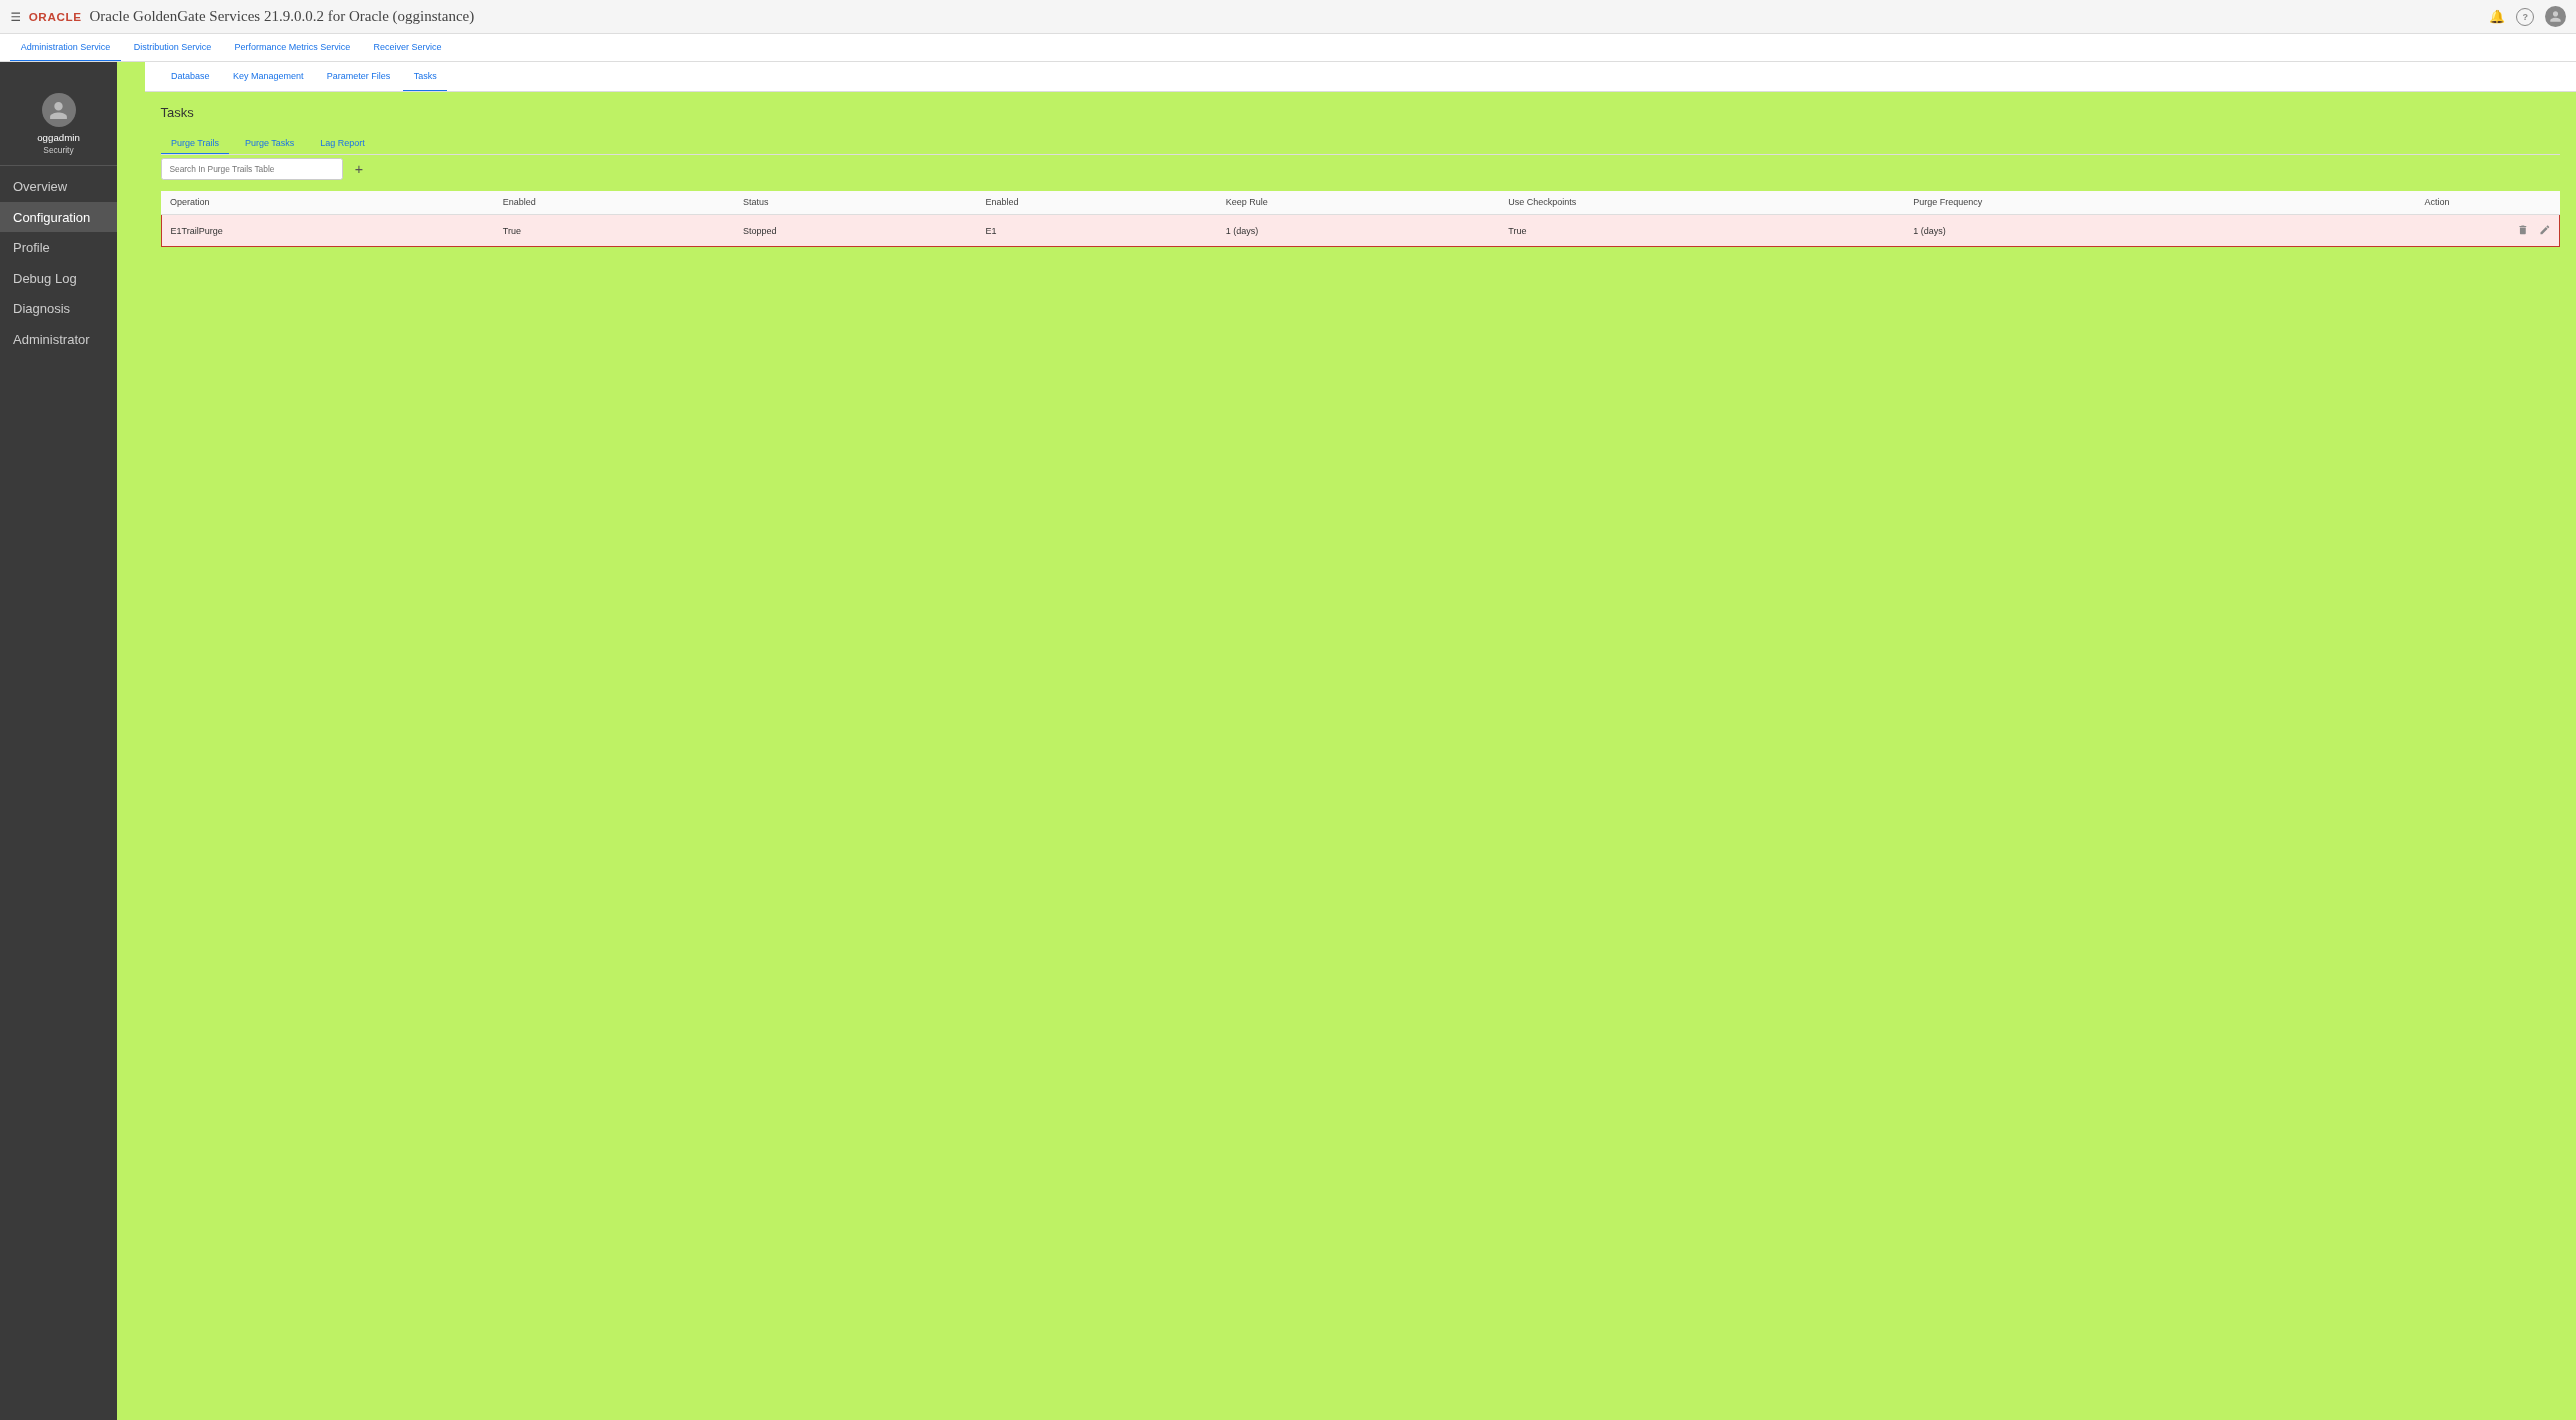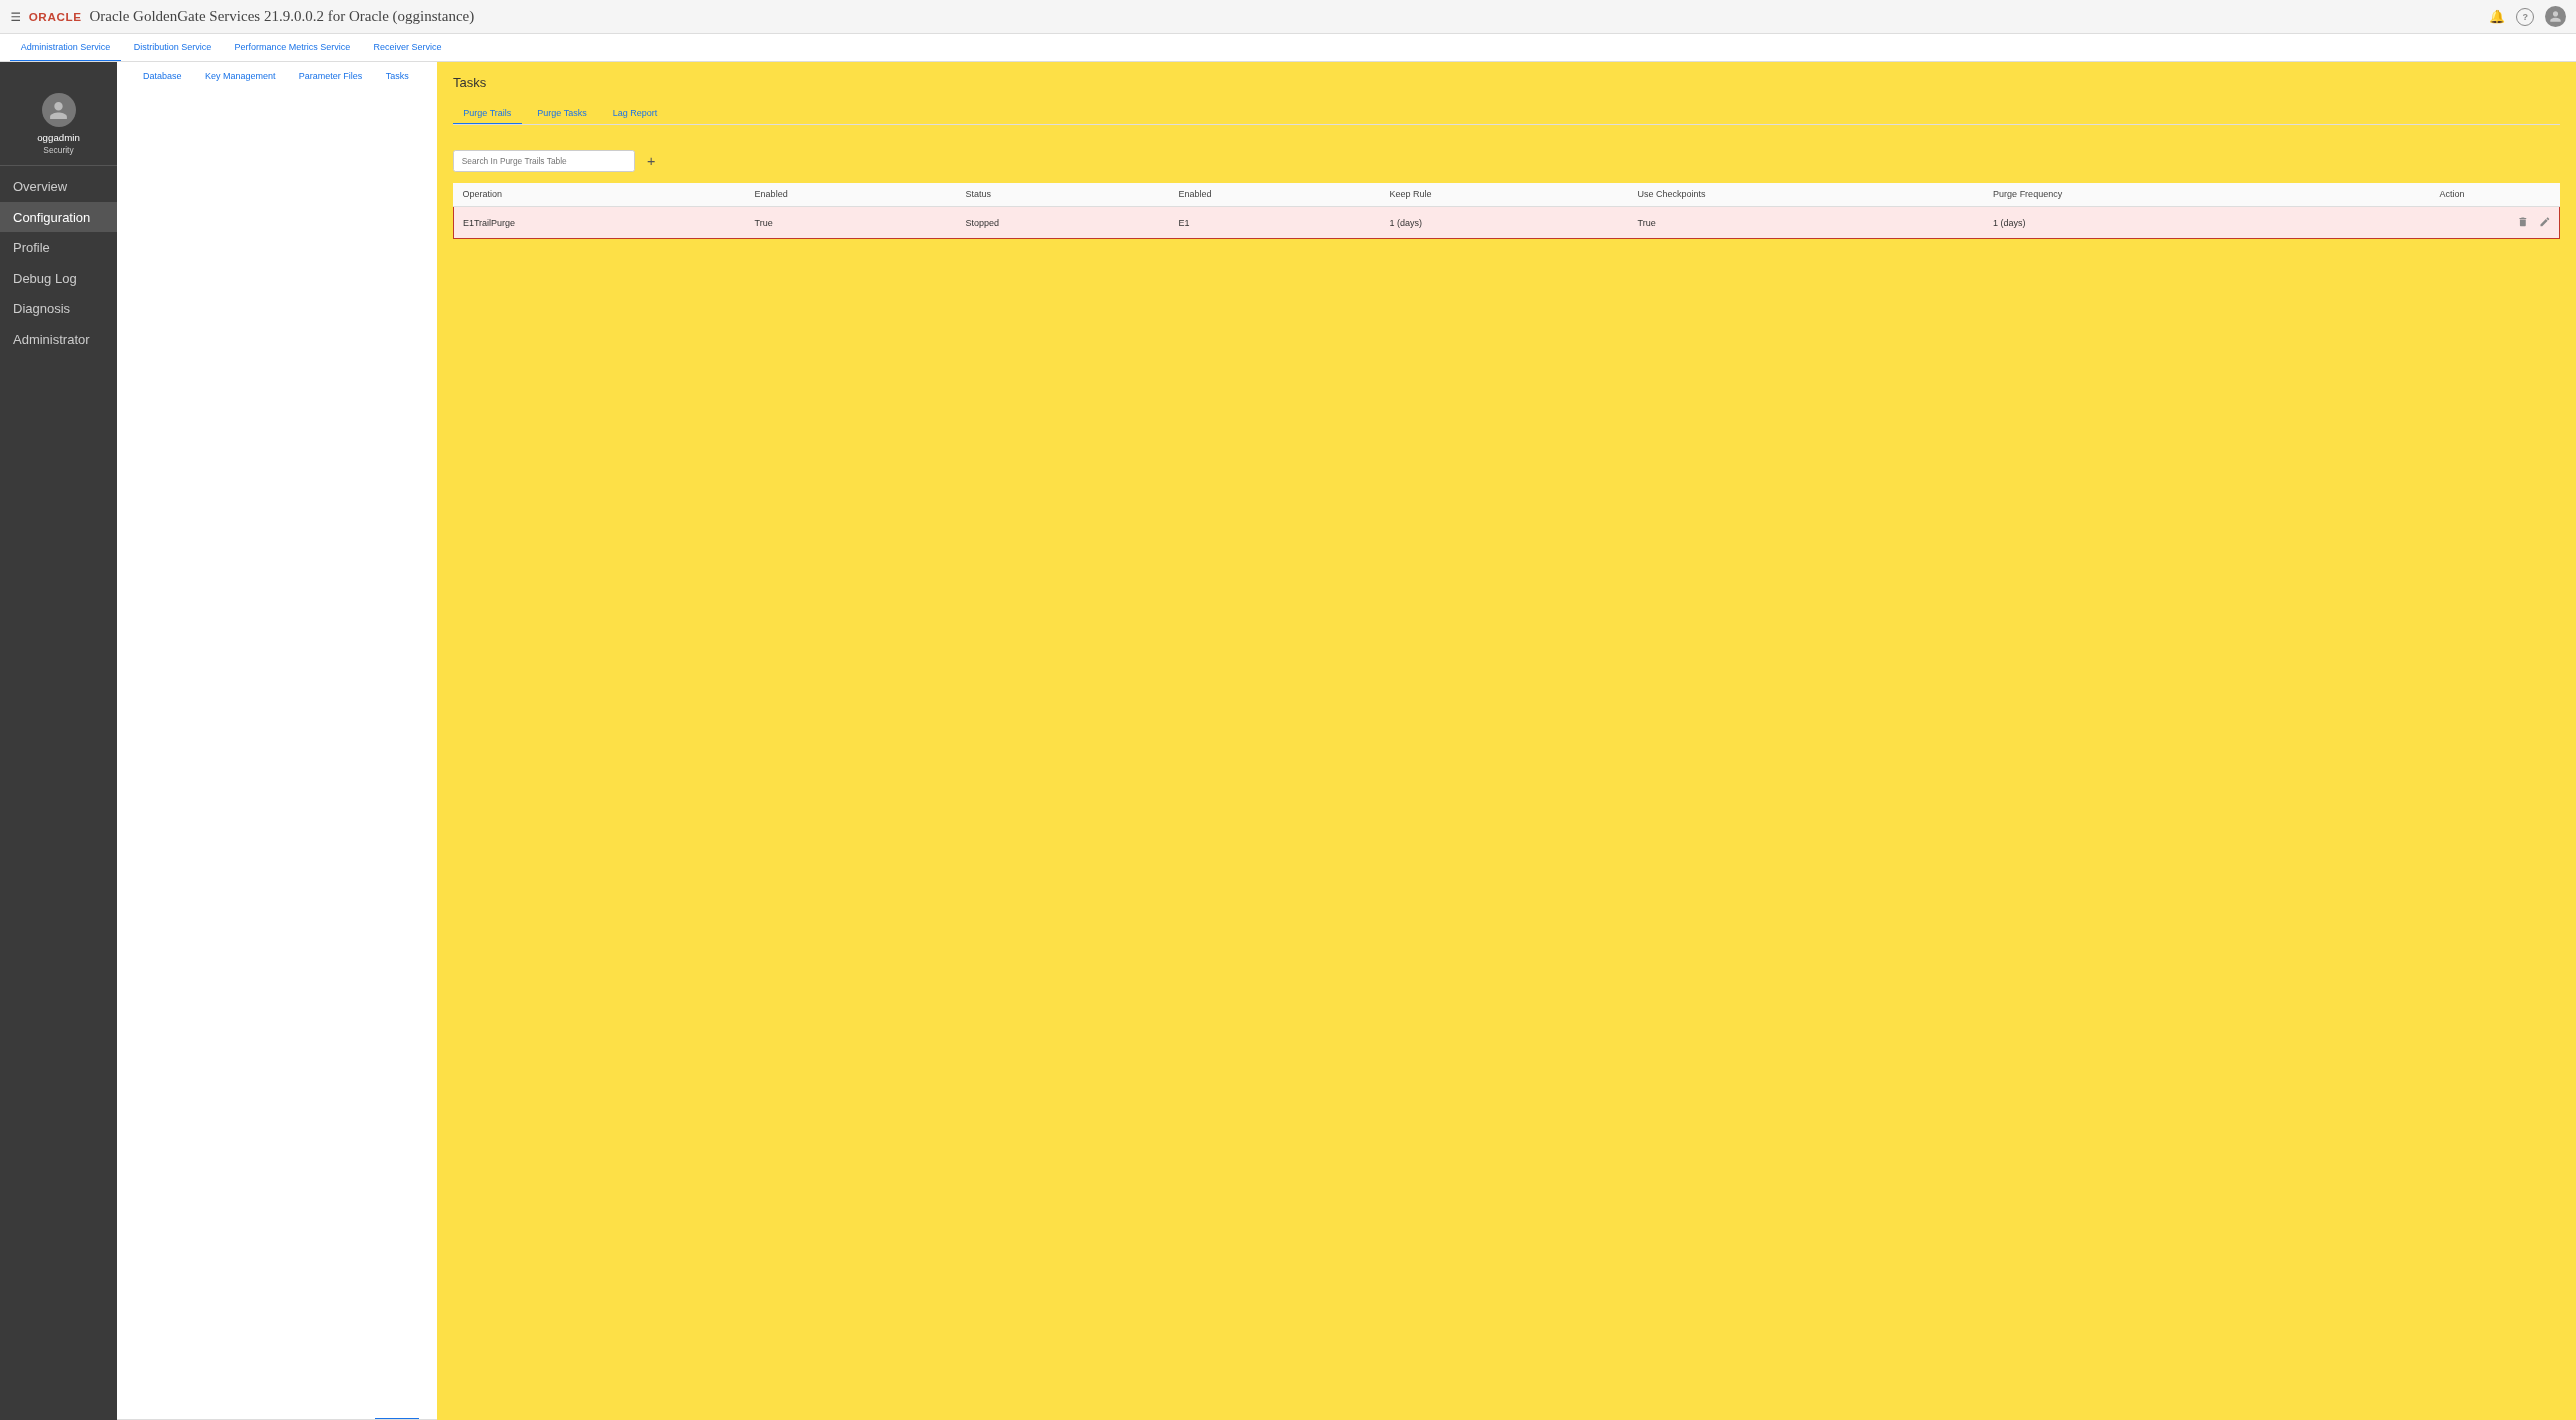--- a/index.html
+++ b/index.html
@@ -137,24 +137,25 @@
       color: #ccc;
     }
     .sidebar-item.active {
       background: #555;
       color: white;
     }
 
     
     .content-area {
       flex: 1;
-      background: #fde047;
+      background: #bef264;
       overflow-y: auto;
       display: flex;
-      flex-direction: row;
+      flex-direction: column;
+      padding-left: 28px;
     }
 
     
     .sub-tabs {
       display: flex;
       border-bottom: 0.6px solid #ddd;
       padding: 0 15.6px;
       background: white;
       flex-shrink: 0;
     }
@@ -180,21 +181,21 @@
       font-size: 13px;
       color: #333;
       margin-bottom: 13px;
       font-weight: 400;
     }
 
     
     .inner-tabs {
       display: flex;
       border-bottom: 0.6px solid #ddd;
-      margin-bottom: 25px;
+      margin-bottom: 3px;
       gap: 5.2px;
     }
     .inner-tab {
       padding: 5.2px 10.4px;
       cursor: pointer;
       font-size: 9px;
       color: #1a73e8;
       border-bottom: 1.9px solid transparent;
     }
     .inner-tab.active {

